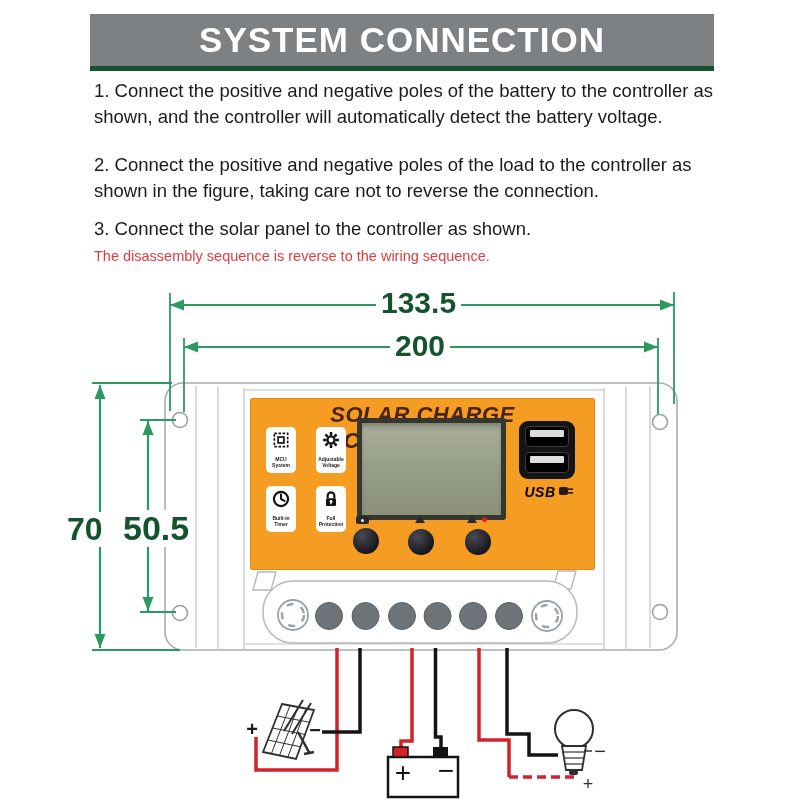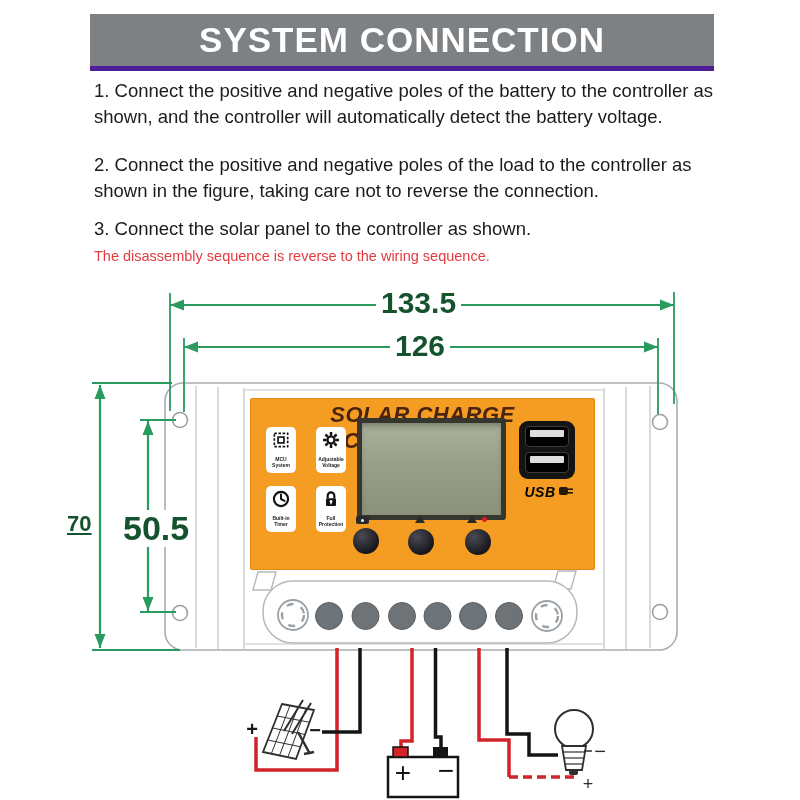--- a/index.html
+++ b/index.html
@@ -1,39 +1,39 @@
 <!DOCTYPE html>
 <html><head>
 <meta charset="utf-8">
 <style>
   html,body{margin:0;padding:0;background:#fff;}
   .canvas{position:relative;width:800px;height:800px;background:#ffffff;
           font-family:"Liberation Sans",sans-serif;overflow:hidden;}
 
   
   .banner{position:absolute;left:90px;top:14px;width:624px;height:52px;
-          background:#7e8184;border-bottom:5px solid #4c1d95;
+          background:#7e8184;border-bottom:5px solid #14532d;
           display:flex;align-items:center;justify-content:center;}
   .banner-title{color:#ffffff;font-size:35px;font-weight:bold;letter-spacing:1px;}
 
   
   .para{position:absolute;left:94px;width:645px;font-size:18.5px;line-height:26px;
         color:#1b1b1b;}
   .para-1{top:78px;}
   .para-2{top:152px;}
   .para-3{top:216px;}
   .note{position:absolute;left:94px;top:246px;width:690px;font-size:14.5px;
         line-height:21px;color:#e23b40;}
 
   
   .dim-label{position:absolute;background:#ffffff;color:#14532d;font-weight:bold;
              padding:0 5px;line-height:1.1;}
   .dim-1335{left:376px;top:286px;font-size:30px;}
   .dim-126{left:390px;top:329px;font-size:30px;}
-  .dim-70{left:62px;top:512px;font-size:22px;text-decoration:underline;}
+  .dim-70{left:62px;top:512px;font-size:32px;}
   .dim-505{left:118px;top:510px;font-size:34px;}
 
   
   svg.draw{position:absolute;left:0;top:0;}
 
   
   .face{position:absolute;left:250px;top:398px;width:343px;height:170px;
         background:#f59c22;border:1px solid #e08a10;border-radius:2px;}
   .face-title{position:absolute;left:0;top:3px;width:100%;text-align:center;
               font-size:22px;font-weight:bold;font-style:italic;
@@ -292,17 +292,17 @@
         <svg width="16" height="12" viewBox="0 0 16 12">
           <rect x="1" y="2" width="9" height="8" rx="2" fill="#241a05"></rect>
           <line x1="10" y1="4.2" x2="15" y2="4.2" stroke="#241a05" stroke-width="1.6"></line>
           <line x1="10" y1="7.8" x2="15" y2="7.8" stroke="#241a05" stroke-width="1.6"></line>
         </svg>
       </span>
     </div>
   </div>
 
   <div class="dim-label dim-1335">133.5</div>
-  <div class="dim-label dim-126">126</div>
+  <div class="dim-label dim-126">200</div>
   <div class="dim-label dim-70">70</div>
   <div class="dim-label dim-505">50.5</div>
 
 </div>
 
 </body></html>

